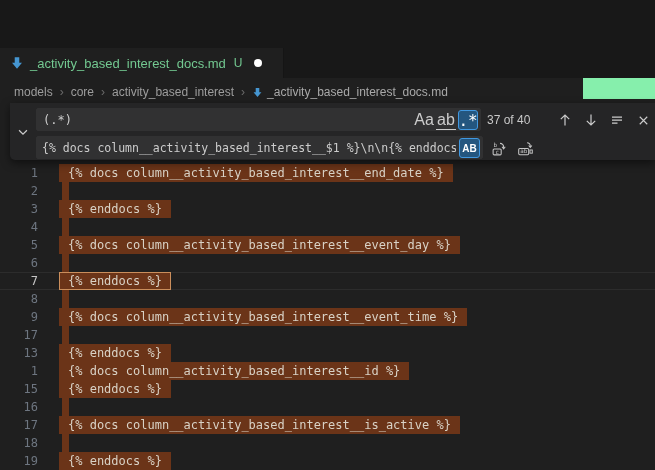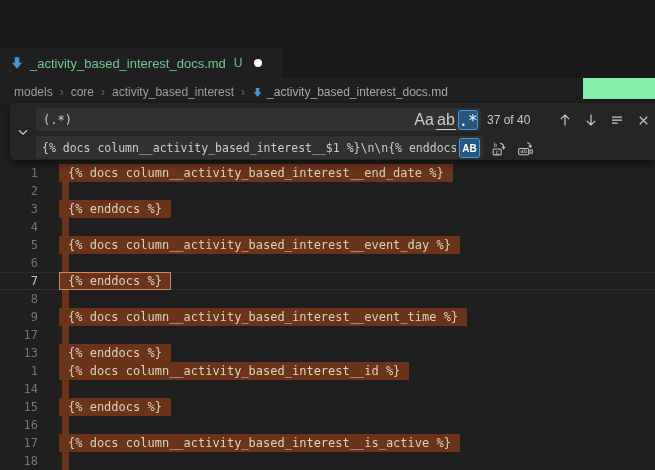--- a/index.html
+++ b/index.html
@@ -210,24 +210,20 @@
         </div>
         <div class="line">
           <div class="gutter">13</div>
           <div class="content"><span class="match">{% enddocs %}</span></div>
         </div>
         <div class="line">
           <div class="gutter">1</div>
           <div class="content"><span class="match">{% docs column__activity_based_interest__id %}</span></div>
         </div>
         <div class="line">
-          <div class="gutter">14</div>
-          <div class="content"><span class="match empty-match"></span></div>
-        </div>
-        <div class="line">
           <div class="gutter">15</div>
           <div class="content"><span class="match">{% enddocs %}</span></div>
         </div>
         <div class="line">
           <div class="gutter">16</div>
           <div class="content"><span class="match empty-match"></span></div>
         </div>
         <div class="line">
           <div class="gutter">17</div>
           <div class="content"><span class="match">{% docs column__activity_based_interest__is_active %}</span></div>

